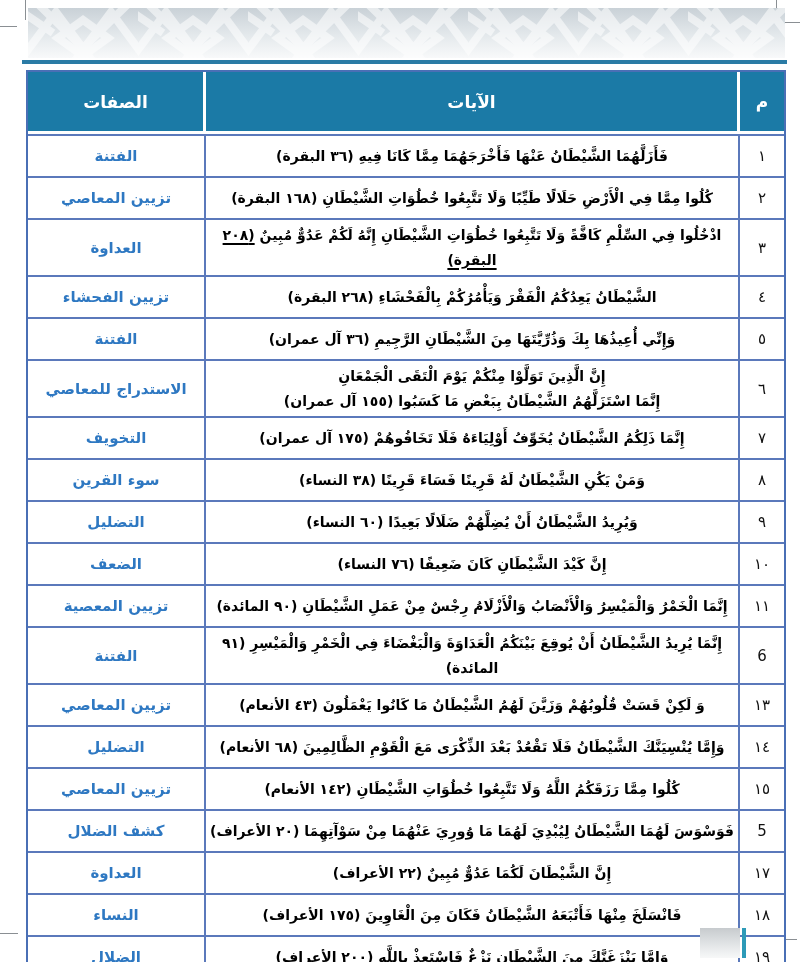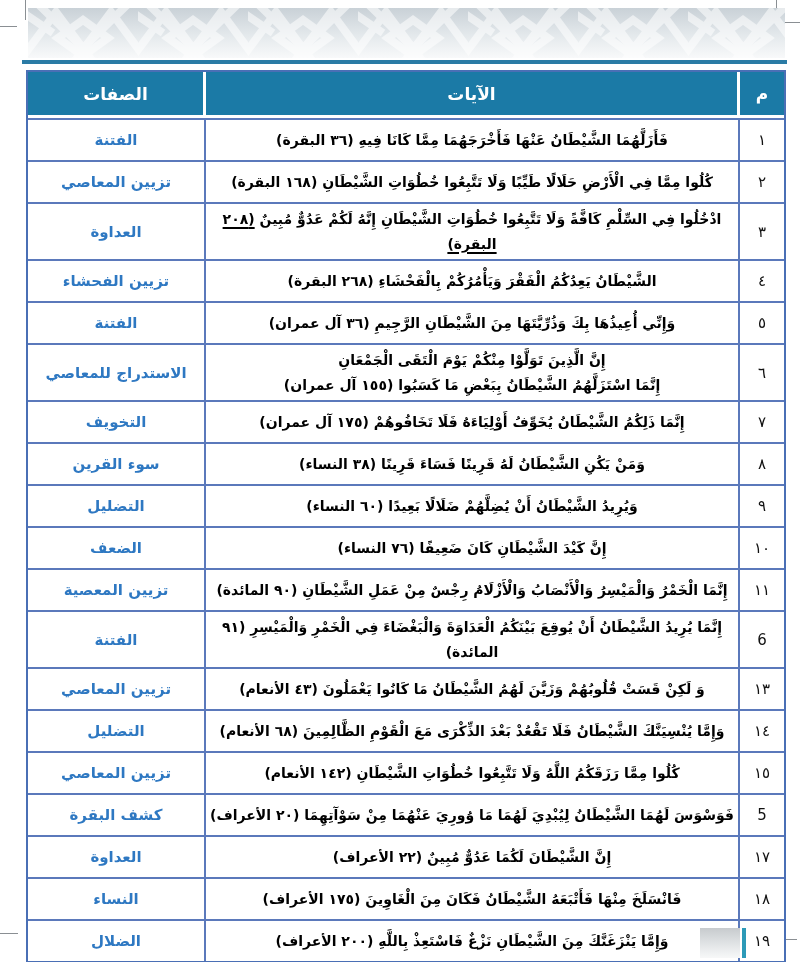--- a/index.html
+++ b/index.html
@@ -21,21 +21,21 @@
   .top-rule{position:absolute;left:22px;top:60px;width:765px;height:4px;background:#2a7ba5;}
 
   
   table.verses{
     position:absolute;left:26px;top:70px;width:760px;
     direction:rtl;border-collapse:separate;border-spacing:0;
     border:2px solid #4a6fb5;table-layout:fixed;background:#fff;
   }
   thead th{
     background:#1b7aa6;color:#ffffff;font-weight:bold;font-size:17px;
-    height:31px;padding:6px 4px;text-align:center;vertical-align:middle;
+    height:31px;padding:14px 4px;text-align:center;vertical-align:middle;
     border-block-end:3px solid #ffffff;
   }
   thead th:not(:first-child){border-inline-start:3px solid #ffffff;}
   tbody td{
     padding:3px 1px;height:34px;text-align:center;vertical-align:middle;
     border-block-start:2px solid #5b79bb;
   }
   tbody td:not(:first-child){border-inline-start:2px solid #5b79bb;}
   td.col-num{font-size:15px;color:#111;}
   td.col-verse{font-size:14px;font-weight:bold;color:#000;line-height:1.75;}
@@ -171,21 +171,21 @@
           <td class="col-attr">التضليل</td>
         </tr>
         <tr>
           <td class="col-num">١٥</td>
           <td class="col-verse"><span>كُلُوا مِمَّا رَزَقَكُمُ اللَّهُ وَلَا تَتَّبِعُوا خُطُوَاتِ الشَّيْطَانِ (١٤٢ الأنعام)</span></td>
           <td class="col-attr">تزيين المعاصي</td>
         </tr>
         <tr>
           <td class="col-num">5</td>
           <td class="col-verse"><span>فَوَسْوَسَ لَهُمَا الشَّيْطَانُ لِيُبْدِيَ لَهُمَا مَا وُورِيَ عَنْهُمَا مِنْ سَوْآتِهِمَا (٢٠ الأعراف)</span></td>
-          <td class="col-attr">كشف البقرة</td>
+          <td class="col-attr">كشف الضلال</td>
         </tr>
         <tr>
           <td class="col-num">١٧</td>
           <td class="col-verse"><span>إِنَّ الشَّيْطَانَ لَكُمَا عَدُوٌّ مُبِينٌ (٢٢ الأعراف)</span></td>
           <td class="col-attr">العداوة</td>
         </tr>
         <tr>
           <td class="col-num">١٨</td>
           <td class="col-verse"><span>فَانْسَلَخَ مِنْهَا فَأَتْبَعَهُ الشَّيْطَانُ فَكَانَ مِنَ الْغَاوِينَ (١٧٥ الأعراف)</span></td>
           <td class="col-attr">النساء</td>

